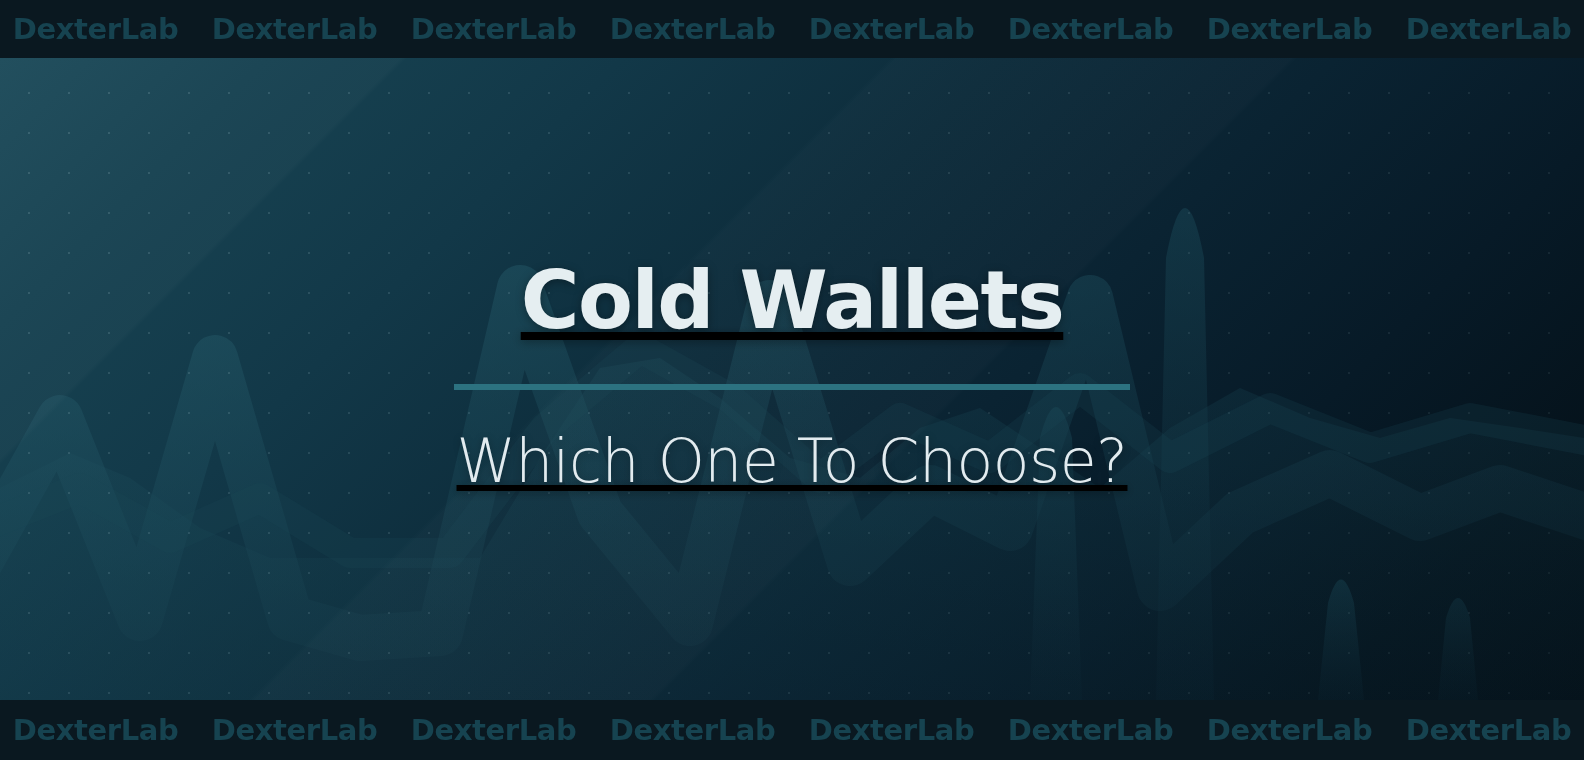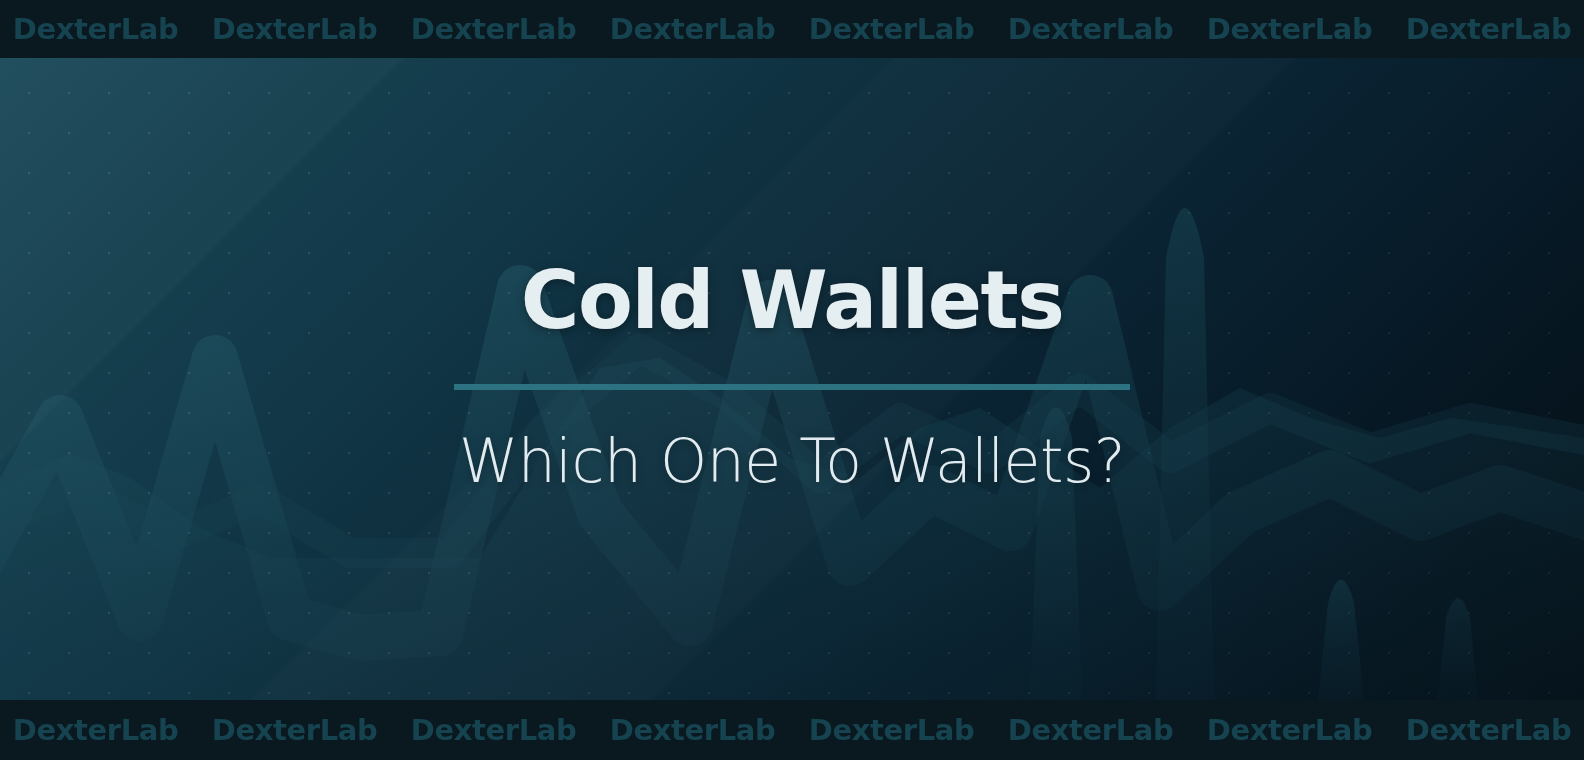--- a/index.html
+++ b/index.html
@@ -109,20 +109,21 @@
   #content {
     position:absolute;
     left:0; top:0;
     width:1584px; height:642px;
     z-index:20;
     display:flex;
     flex-direction:column;
     align-items:center;
     justify-content:center;
     text-align:center;
+    text-decoration:underline;
   }
 
   #title {
     font-family:"DejaVu Sans", sans-serif;
     font-size:80px;
     font-weight:bold;
     color:#e5eef1;
     letter-spacing:-1.5px;
     line-height:1.0;
     margin-top:-6px;
@@ -212,21 +213,21 @@
 
     <div id="sheen"></div>
 
     <div id="dotgrid" class="fade"></div>
 
     <div id="content">
       <div id="title">Cold Wallets</div>
 
       <div id="divider"></div>
 
-      <div id="subtitle">Which One To Wallets?</div>
+      <div id="subtitle">Which One To Choose?</div>
     </div>
 
   </div>
 
   <div class="wm-strip" id="wm-bottom">
     <span class="wm-item">DexterLab</span>
     <span class="wm-item">DexterLab</span>
     <span class="wm-item">DexterLab</span>
     <span class="wm-item">DexterLab</span>
     <span class="wm-item">DexterLab</span>

